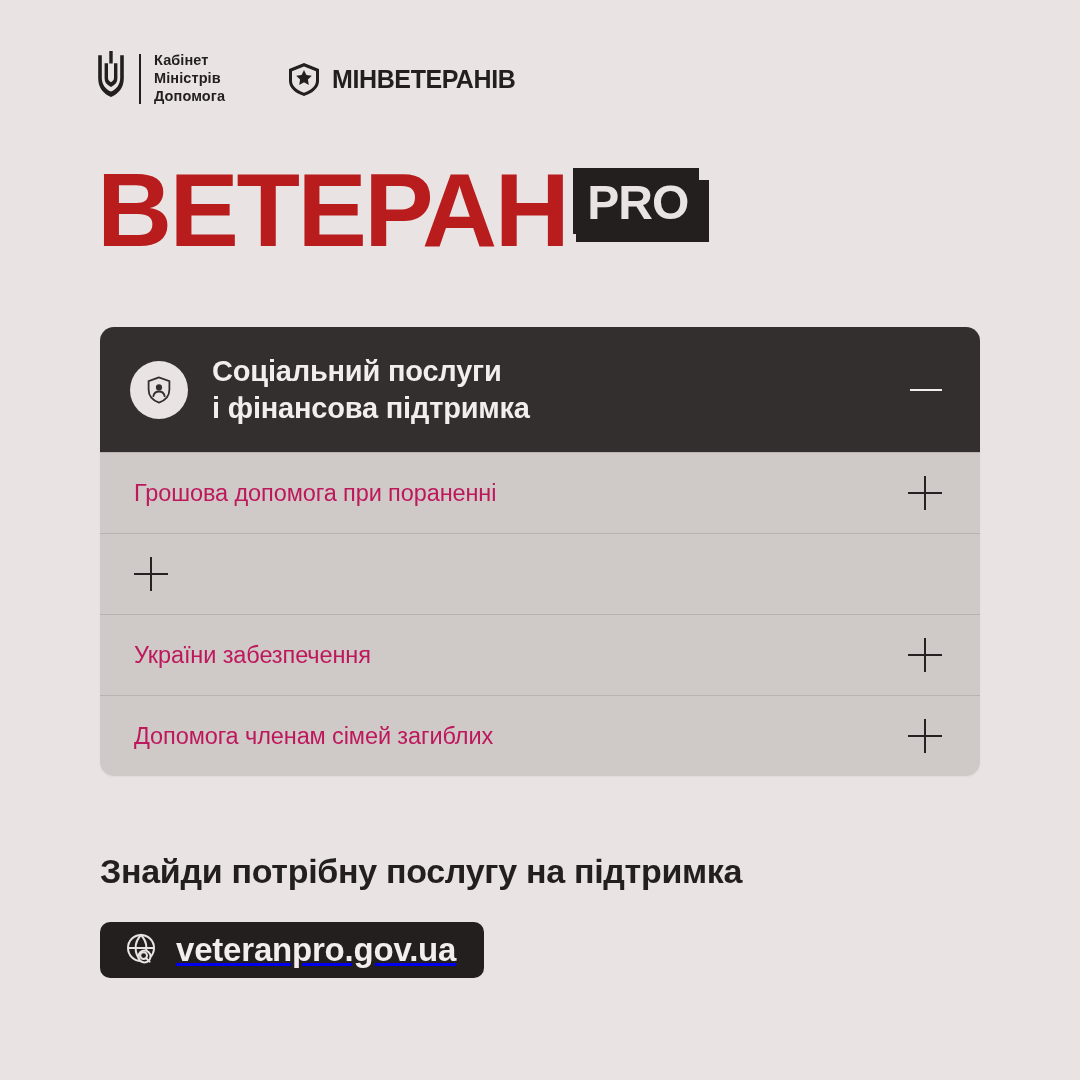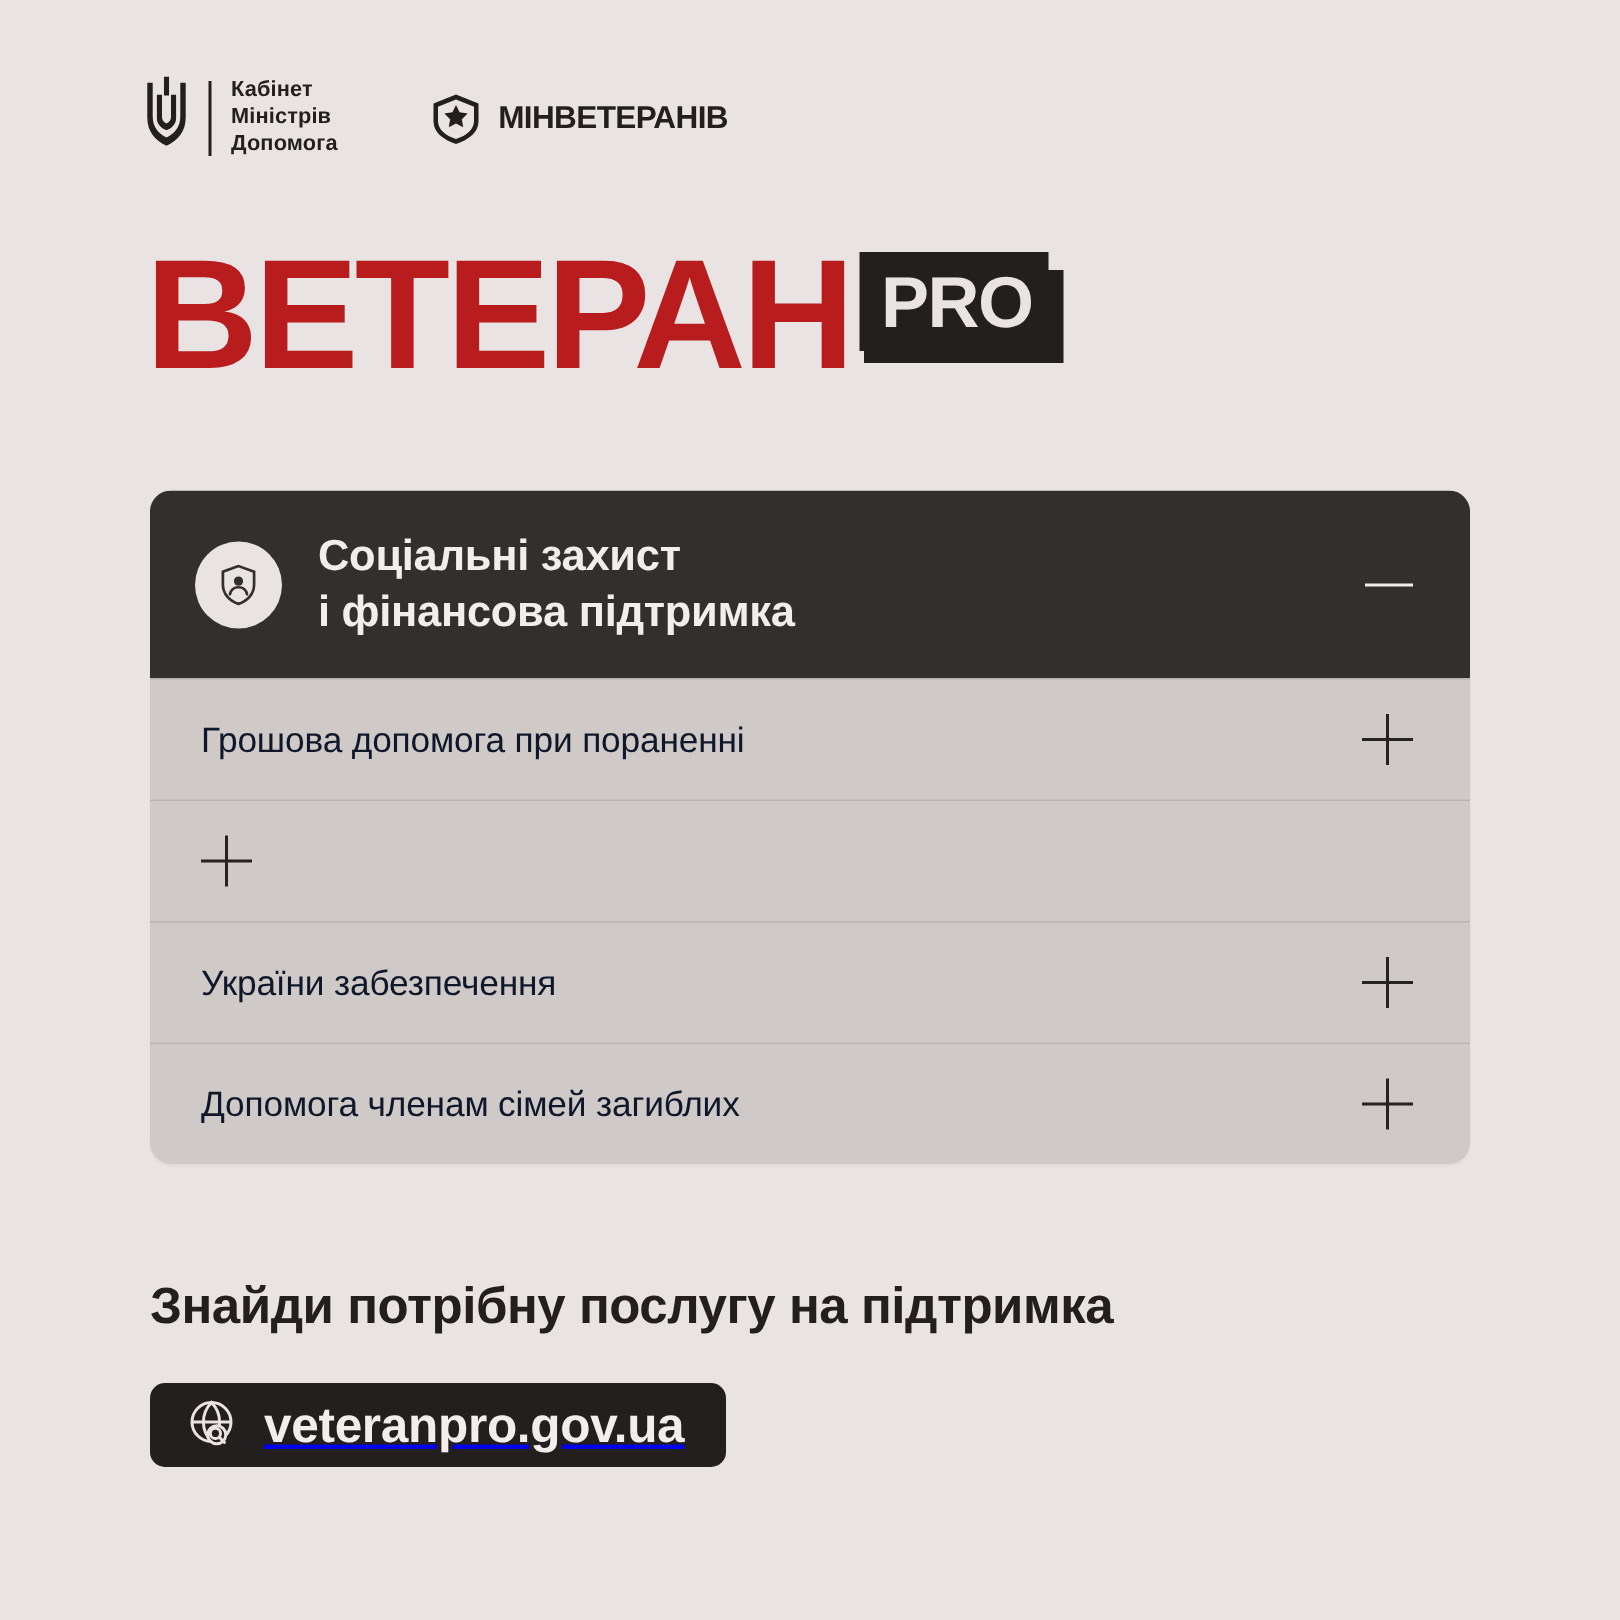--- a/index.html
+++ b/index.html
@@ -53,21 +53,21 @@
     display: flex;
     align-items: center;
     gap: 11px;
   }
   .mv-mark {
     width: 34px;
     height: 34px;
     color: #231f1f;
   }
   .mv-text {
-    font-size: 21px;
+    font-size: 25px;
     font-weight: bold;
     letter-spacing: -0.4px;
     color: #231f1f;
   }
 
   
   .hero {
     position: absolute;
     left: 97px;
     top: 162px;
@@ -172,21 +172,21 @@
     align-items: center;
     padding: 0 34px 0 34px;
     height: 81px;
     border-top: 1.5px solid #b9b2b0;
     position: relative;
   }
   .row:first-of-type { border-top: none; }
   .row-label {
     flex: 1 1 auto;
     font-size: 23.5px;
-    color: #0f172a;
+    color: #be185d;
     letter-spacing: -.1px;
   }
   .plus {
     flex: 0 0 auto;
     width: 34px;
     height: 34px;
     position: relative;
     margin-right: 4px;
   }
   .plus:before, .plus:after {
@@ -274,21 +274,21 @@
 
     <div class="card-head">
       <span class="head-icon">
         <svg viewBox="0 0 30 30" fill="none" stroke="currentColor" stroke-width="1.8" aria-hidden="true">
           <path d="M15 2.4 4.6 6.2v8.4c0 6.3 4.4 11 10.4 13 6-2 10.4-6.7 10.4-13V6.2z"></path>
           <circle cx="15" cy="12.4" r="3.1" fill="currentColor" stroke="none"></circle>
           <path d="M9.3 21.2c.7-3.1 3-4.7 5.7-4.7s5 1.6 5.7 4.7" stroke-linecap="round"></path>
         </svg>
       </span>
       <span class="head-title">
-        <span>Соціальні захист</span><br>
+        <span>Соціальний послуги</span><br>
         <span>і фінансова підтримка</span>
       </span>
       <span class="head-toggle"></span>
     </div>
 
     <div class="row">
       <span class="row-label">Грошова допомога при пораненні</span>
       <span class="plus"></span>
     </div>
 

